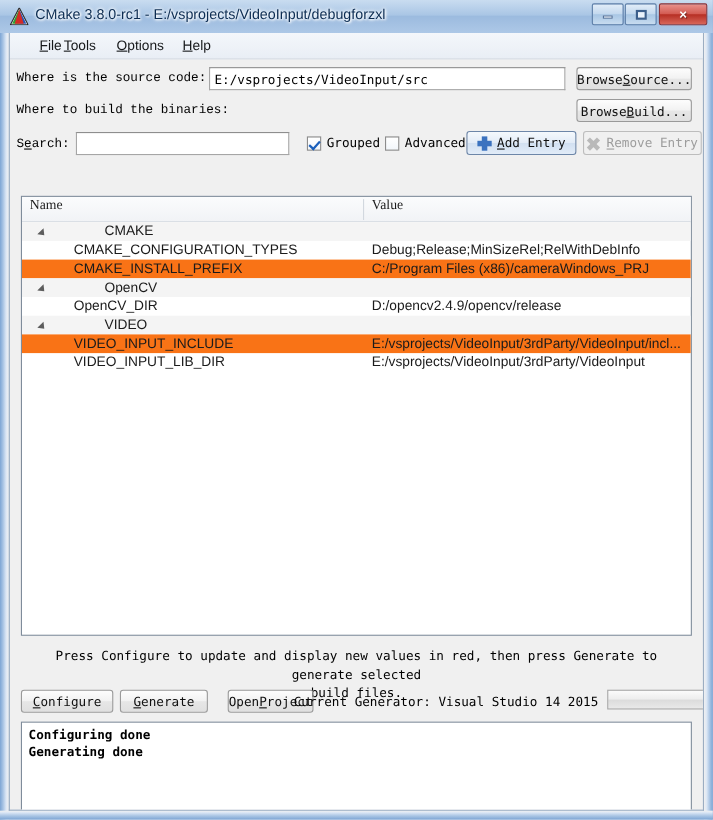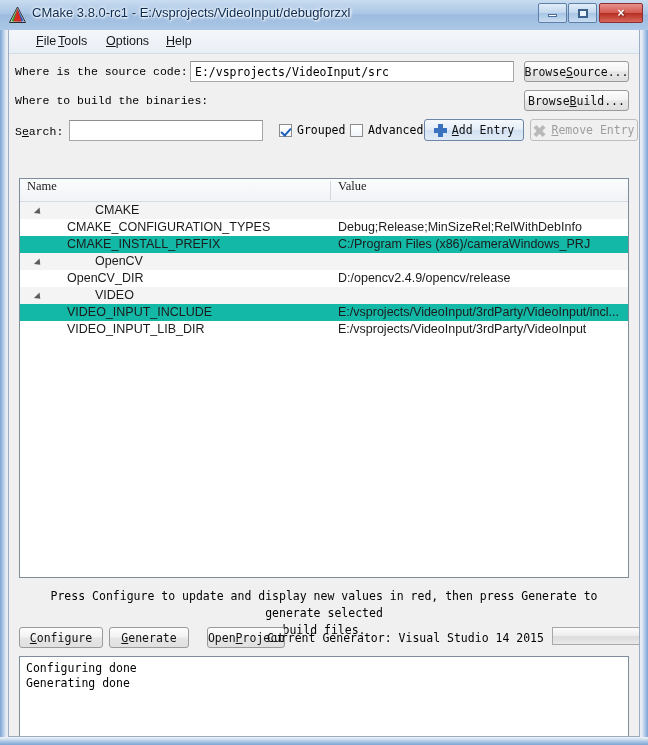--- a/index.html
+++ b/index.html
@@ -291,21 +291,21 @@
     background: #d2d8df;
   }
 
   .trow {
     position: relative;
     height: 17px;
     font-family: "Liberation Sans", sans-serif;
     font-size: 12.5px;
     color: #1b1b1b;
   }
-  .trow.alt { background: #14b8a6; }
+  .trow.alt { background: #f97316; }
   .trow.group { background: #f4f4f4; }
   .cell-name {
     position: absolute;
     top: 1px;
     white-space: nowrap;
   }
   .cell-value {
     position: absolute;
     left: 318px; top: 1px;
     white-space: nowrap;
@@ -520,19 +520,19 @@
     </div>
     <div class="push-btn" style="left:198px; top:597px; width:78px; height:21px;">
       <span>Open </span>
         <u>P</u>
         <span>roject</span>
     </div>
     <div id="generator-text">Current Generator: Visual Studio 14 2015</div>
     <div id="progress-bar"></div>
 
     <div id="output-log">
-      <div id="log-lines" style="white-space:pre;">Configuring done
+      <div id="log-lines" style="white-space:pre;font-weight:bold;">Configuring done
 Generating done</div>
       <div id="watermark">http://blog.csdn.net/mqqiao</div>
     </div>
 
   </div>
 </div>
 
 </body></html>

